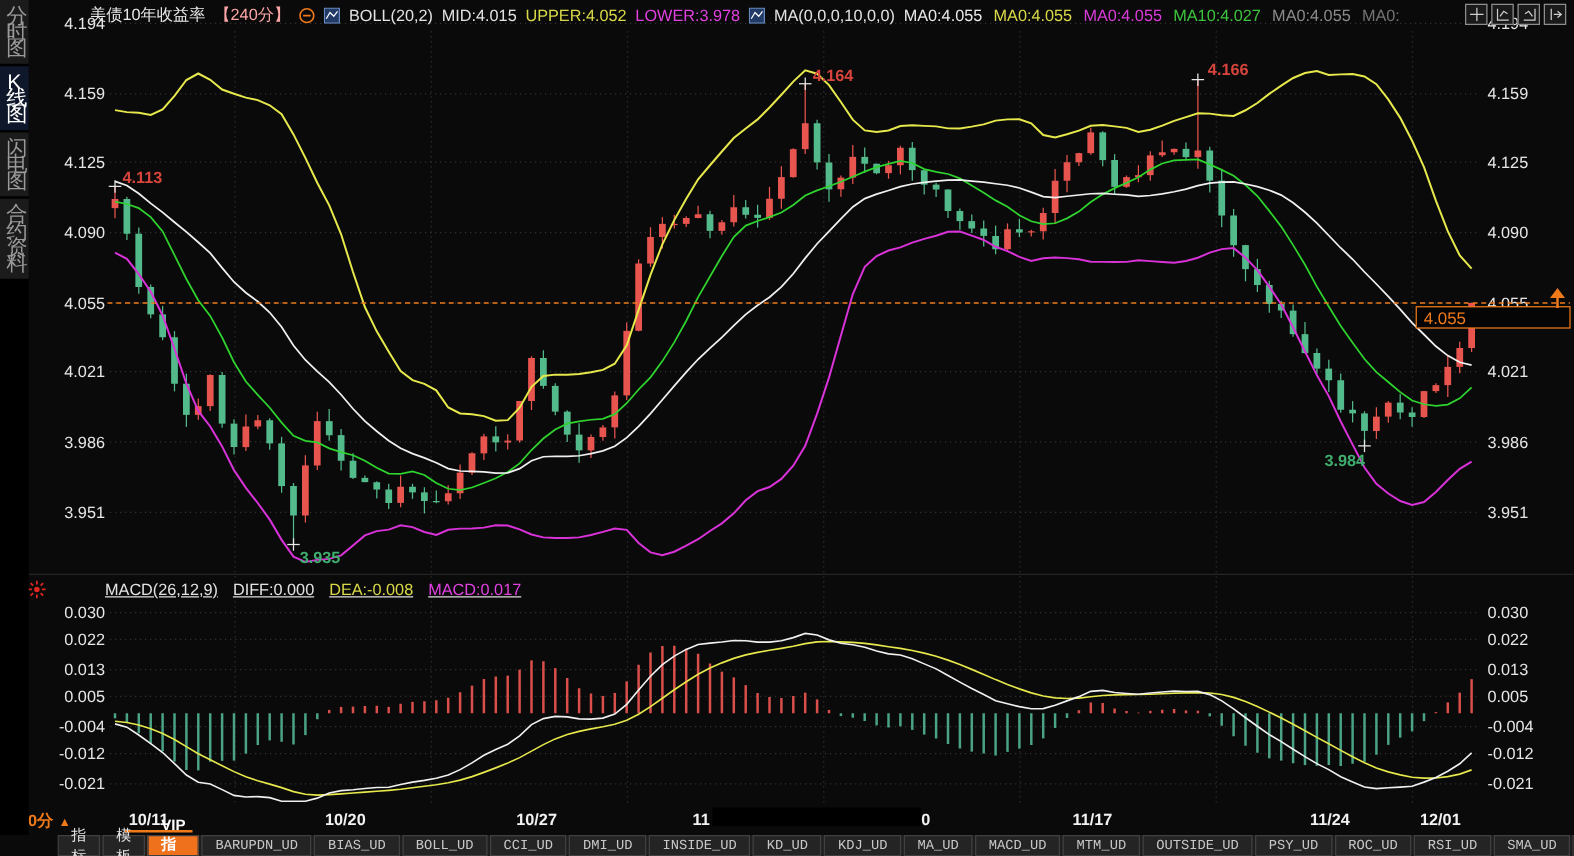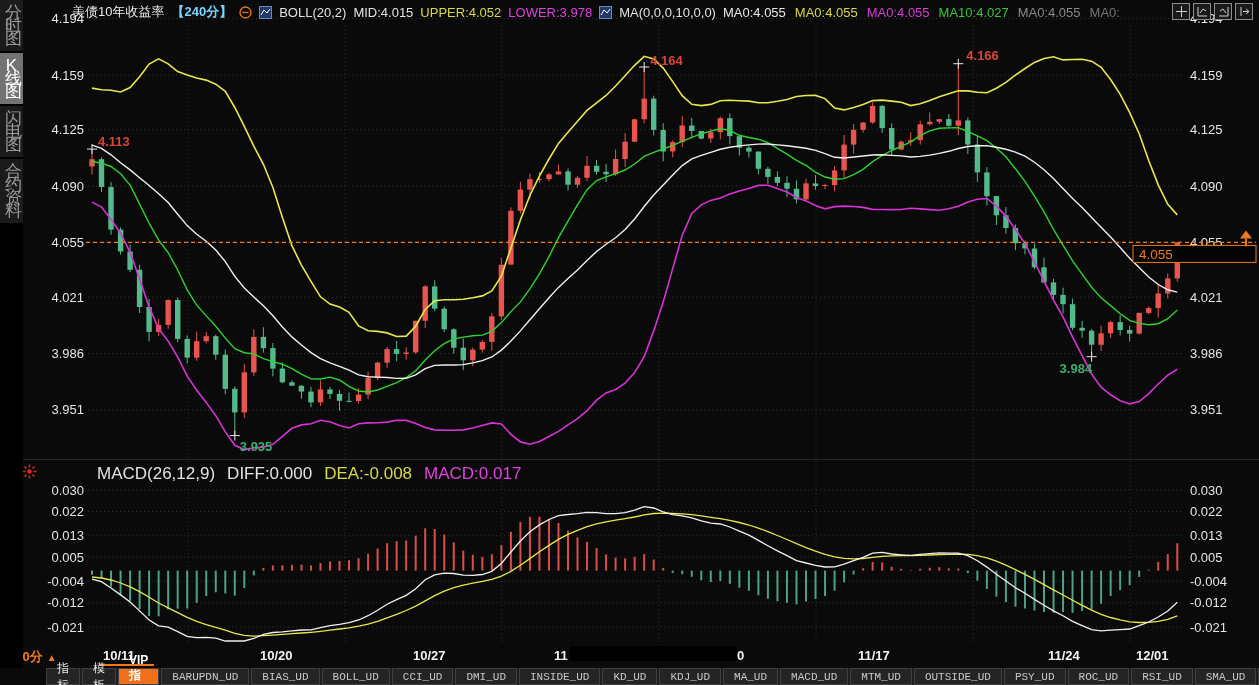--- a/index.html
+++ b/index.html
@@ -3,36 +3,36 @@
 <meta charset="utf-8">
 <style>
   html,body{margin:0;padding:0;}
   body{width:1259px;height:685px;background:#0a0a0a;font-family:"Liberation Sans",sans-serif;
        position:relative;overflow:hidden;color:#ddd;}
   svg text{font-family:"Liberation Sans",sans-serif;}
   
   .sidebar{position:absolute;left:0;top:0;width:23px;height:668px;background:#000;z-index:6;}
   .side-item{width:23px;box-sizing:border-box;padding:6px 5px;margin-bottom:2px;text-align:center;
              font-size:17px;line-height:13px;color:#9a9a9a;background:#1b1b1b;word-break:break-all;cursor:pointer;}
-  .side-item.active{background:#737373;color:#fff;}
+  .side-item.active{background:#0f172a;color:#fff;}
   
   .header{position:absolute;left:12px;top:0;right:0;height:24px;z-index:5;display:flex;align-items:center;
           gap:7px;padding-left:60px;font-size:13px;white-space:nowrap;overflow:hidden;}
   .title{color:#e8e8e8;}
-  .period{color:#7dd3fc;font-weight:bold;}
+  .period{color:#fca5a5;font-weight:normal;}
   .boll-label,.boll-mid,.ma-label{color:#e2e2e2;}
   .boll-upper{color:#d8d848;}
   .boll-lower{color:#e041e0;}
   #ma-values{display:flex;gap:9px;}
   .mini-icon{display:inline-flex;}
   .win-icons{position:absolute;right:6px;top:3px;display:flex;gap:3px;z-index:7;}
   .win-btn{width:16px;height:15px;border:1px solid #8d8d8d;background:#1a1a1a;display:flex;
            align-items:center;justify-content:center;cursor:pointer;}
   
-  .macd-header{position:absolute;left:97px;top:464px;z-index:4;display:flex;gap:12px;font-size:17px;}
+  .macd-header{position:absolute;left:84px;top:464px;z-index:4;display:flex;gap:12px;font-size:13px;text-decoration:underline;}
   .macd-label,.macd-diff{color:#e2e2e2;}
   .macd-dea{color:#d8d848;}
   .macd-macd{color:#e041e0;}
   .macd-icon{position:absolute;left:22px;top:464px;z-index:4;}
   
   .date-row{position:absolute;left:0;top:644px;width:1259px;height:24px;z-index:4;}
   .footer-period{position:absolute;left:8px;top:4px;color:#f07a1a;font-size:13px;font-weight:bold;cursor:pointer;}
   .footer-period .tri{font-size:10px;margin-left:4px;}
   .date-label{position:absolute;top:4px;font-size:13px;font-weight:bold;color:#f2f2f2;}
   .date-underline{position:absolute;top:20px;width:54px;height:2px;background:#f07a1a;}

